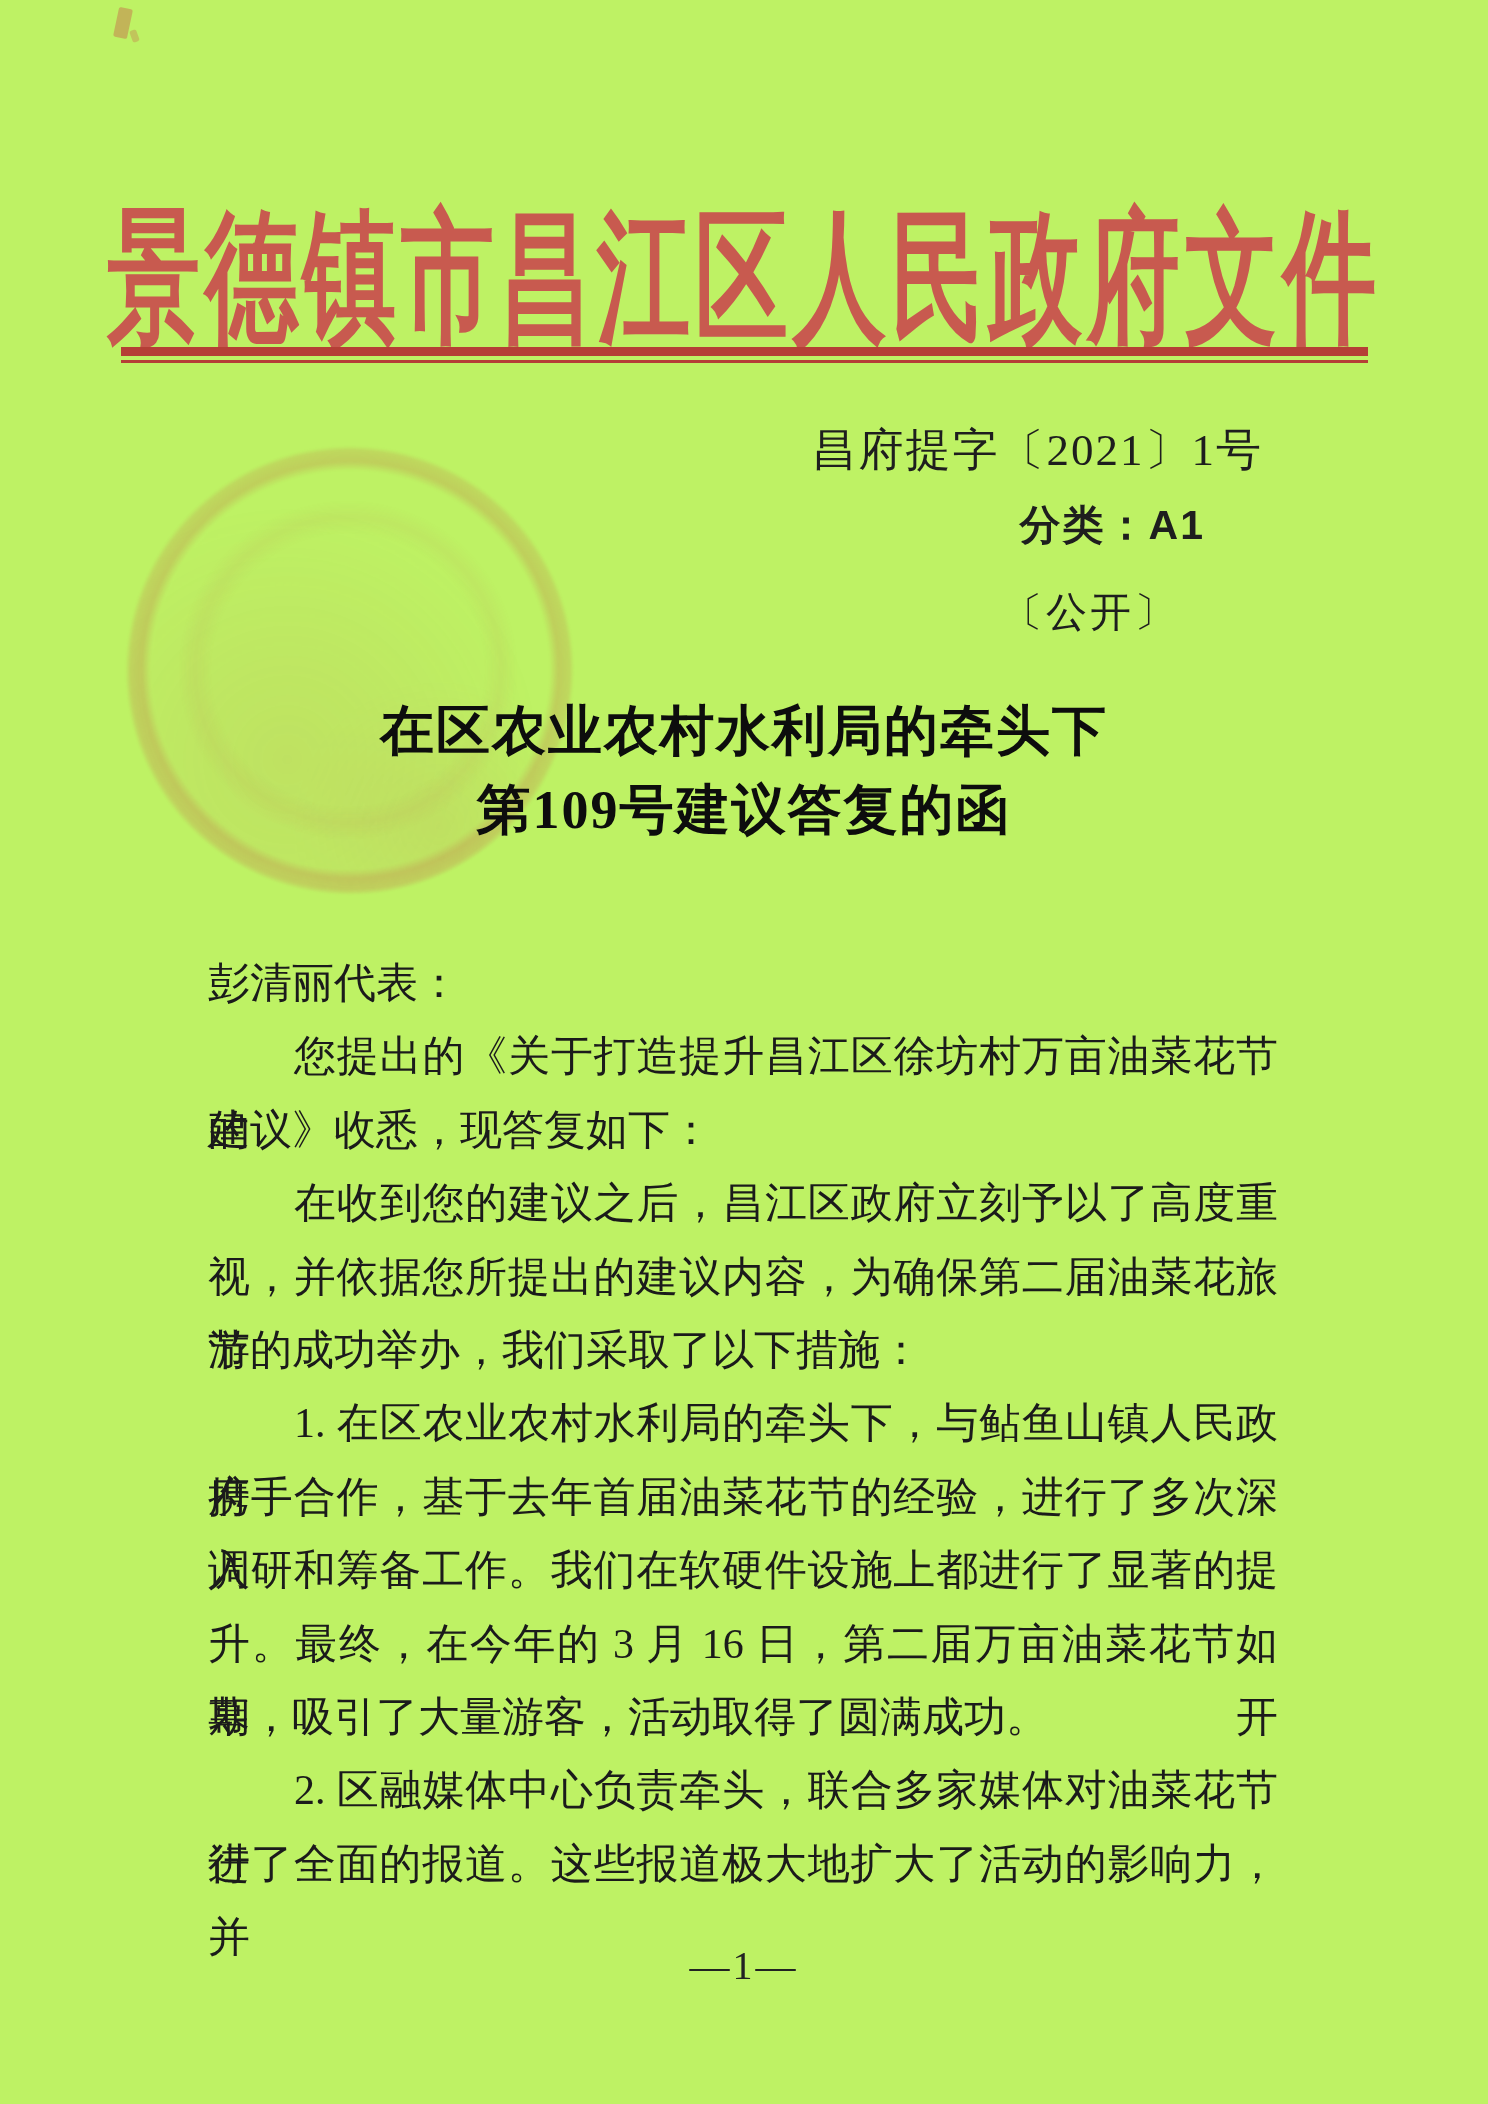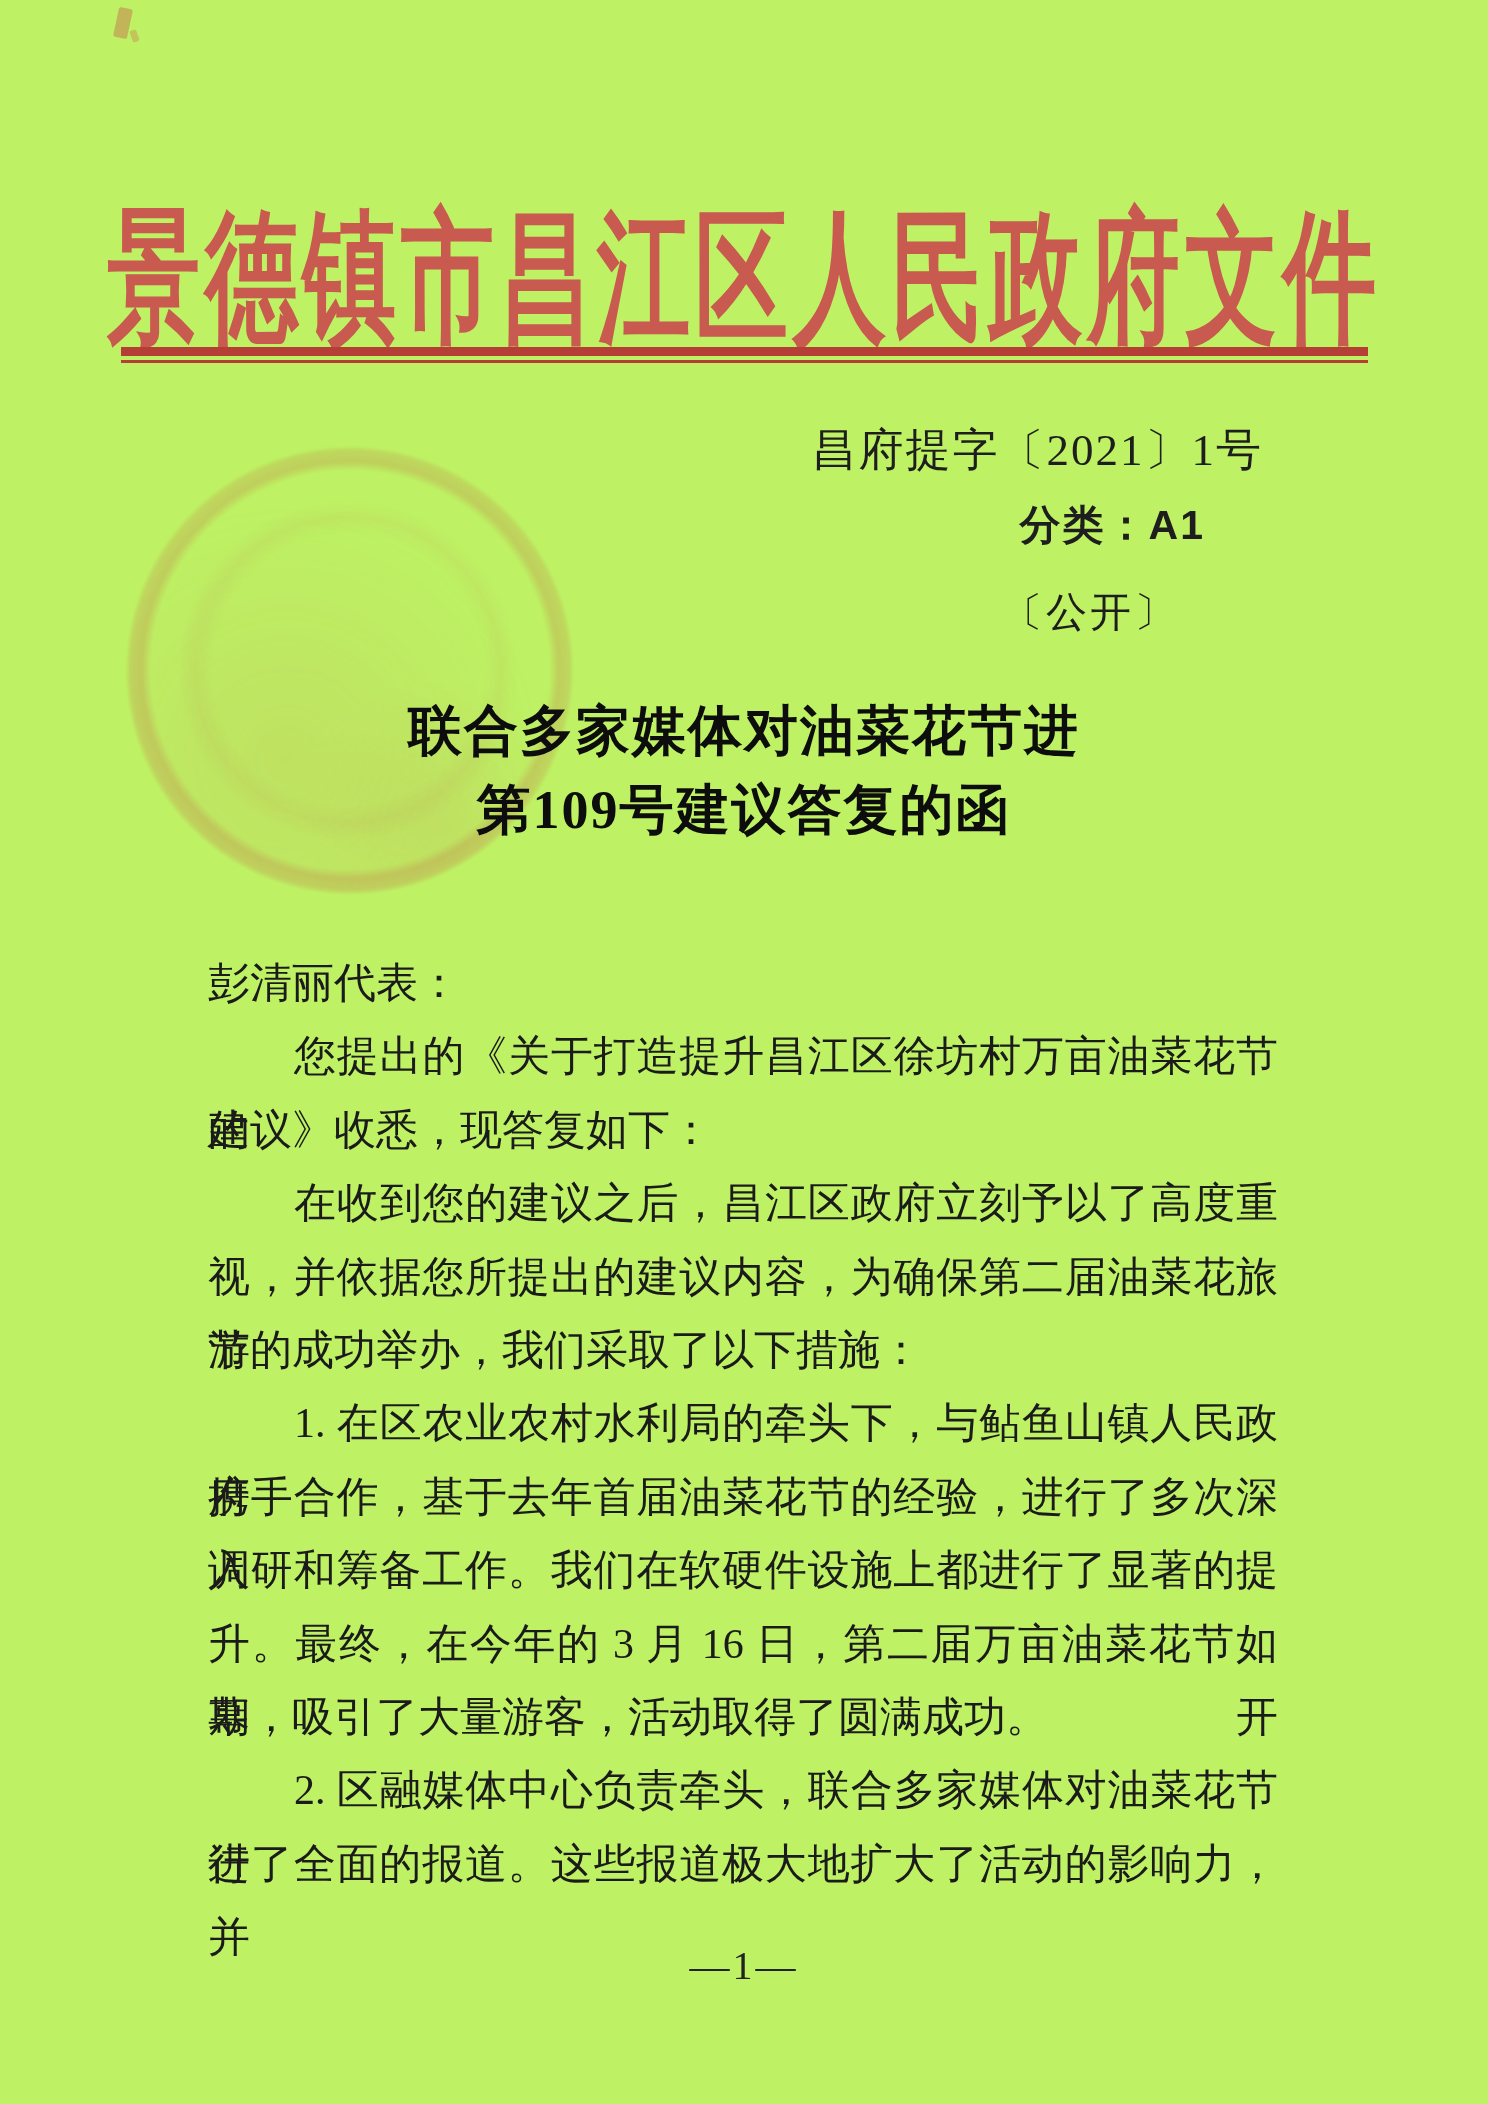--- a/index.html
+++ b/index.html
@@ -95,21 +95,21 @@
   <div class="rule rule-thin"></div>
 
   <div class="meta-line doc-number">昌府提字〔2021〕1号</div>
   <div class="meta-line classification">分类：A1</div>
   <div class="meta-line publicity">〔公开〕</div>
 
   <div class="stamp"></div>
   <div class="stamp-inner"></div>
 
   <div class="doc-title">
-    <div>联合多家媒体对油菜花节进</div>
+    <div>在区农业农村水利局的牵头下</div>
     <div>第109号建议答复的函</div>
   </div>
 
   <div class="body-text">
     <div class="line">彭清丽代表：</div>
     <div class="line full indent">您提出的《关于打造提升昌江区徐坊村万亩油菜花节的</div>
     <div class="line">建议》收悉，现答复如下：</div>
     <div class="line full indent">在收到您的建议之后，昌江区政府立刻予以了高度重</div>
     <div class="line full">视，并依据您所提出的建议内容，为确保第二届油菜花旅游</div>
     <div class="line">节的成功举办，我们采取了以下措施：</div>

